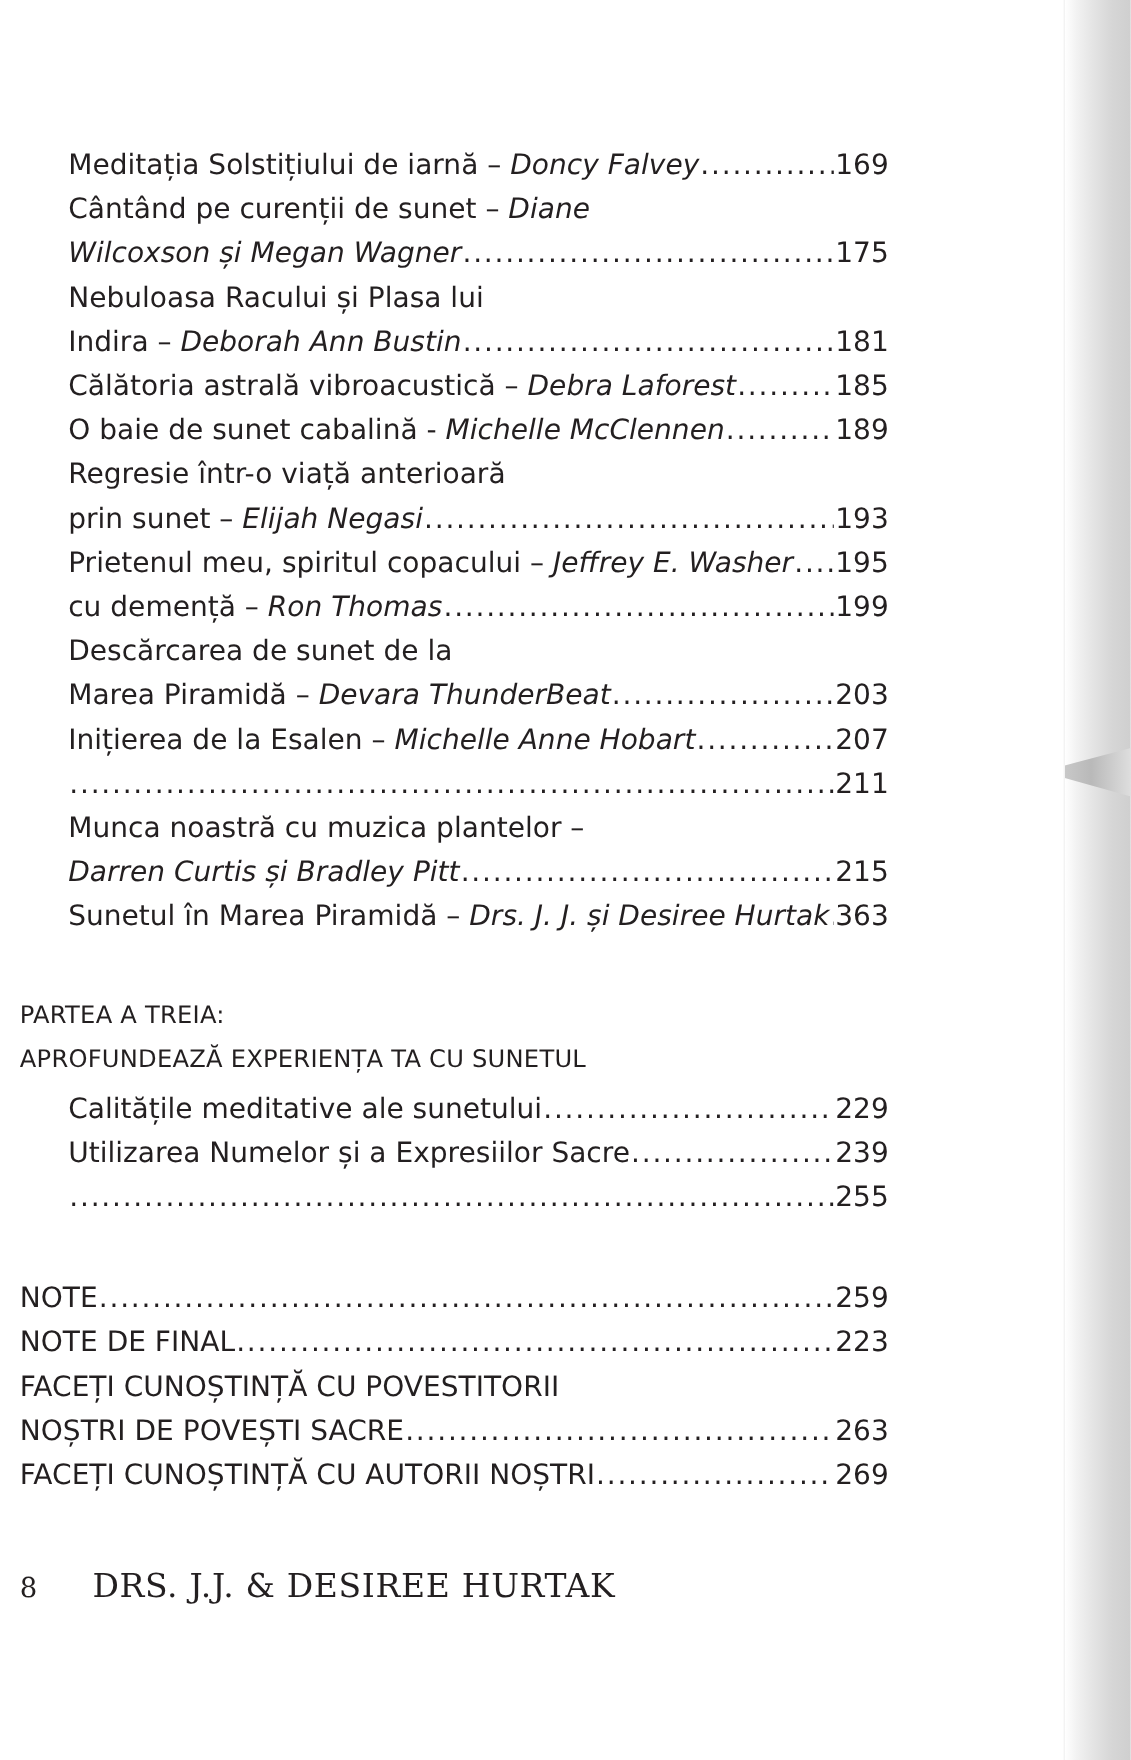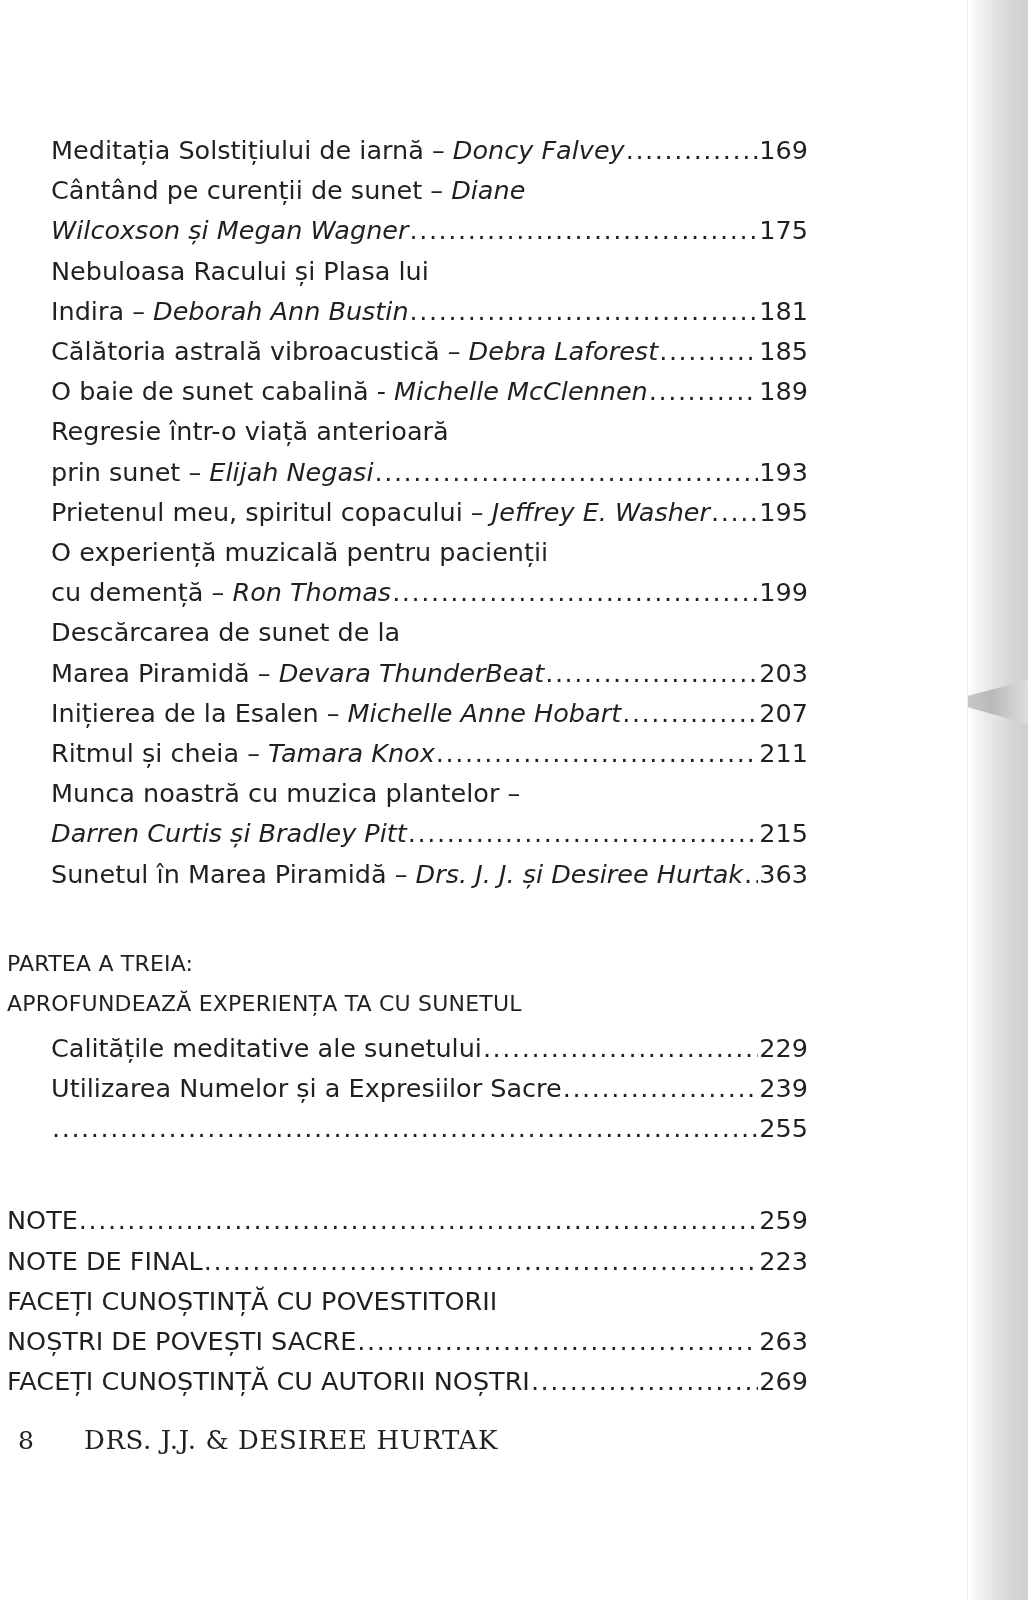--- a/index.html
+++ b/index.html
@@ -43,21 +43,21 @@
     clip-path: polygon(100% 0, 100% 100%, 0 62%, 0 36%);
   }
 
   .content {
     position: absolute;
     left: 0;
     top: 0;
     width: 968px;
     height: 1600px;
     box-sizing: border-box;
-    padding: 130px 160px 0 7px;
+    padding: 130px 160px 0 18px;
   }
 
   .toc-list {
     margin: 0;
     padding: 0;
     list-style: none;
   }
 
   
   .entry {
@@ -120,21 +120,21 @@
     top: 1425px;
     display: flex;
     align-items: baseline;
     font-family: "DejaVu Serif", serif;
   }
   .footer .folio {
     font-size: 25px;
     width: 66px;
   }
   .footer .running-head {
-    font-size: 26px;
+    font-size: 30px;
     letter-spacing: 0.6px;
   }
 </style>
 </head>
 <body>
 
 <div class="content">
   <div class="toc-list" id="toc-main">
       <div class="entry">
         <div class="line indent">
@@ -189,23 +189,20 @@
       </div>
       <div class="entry">
         <div class="line indent">
           <span class="txt"><span>Prietenul meu, spiritul copacului – </span><span class="it">Jeffrey E. Washer</span></span>
           <span class="dots"> ................................................................................................................................................................</span>
           <span class="pg">195</span>
         </div>
       </div>
       <div class="entry">
         <div class="line indent">
-          <span class="txt"><span>O experiență muzicală pentru pacienții</span></span>
-        </div>
-        <div class="line indent">
           <span class="txt"><span>cu demență – </span><span class="it">Ron Thomas</span></span>
           <span class="dots"> ................................................................................................................................................................</span>
           <span class="pg">199</span>
         </div>
       </div>
       <div class="entry">
         <div class="line indent">
           <span class="txt"><span>Descărcarea de sunet de la</span></span>
         </div>
         <div class="line indent">
@@ -216,21 +213,20 @@
       </div>
       <div class="entry">
         <div class="line indent">
           <span class="txt"><span>Inițierea de la Esalen – </span><span class="it">Michelle Anne Hobart</span></span>
           <span class="dots"> ................................................................................................................................................................</span>
           <span class="pg">207</span>
         </div>
       </div>
       <div class="entry">
         <div class="line indent">
-          <span class="txt"><span>Ritmul și cheia – </span><span class="it">Tamara Knox</span></span>
           <span class="dots"> ................................................................................................................................................................</span>
           <span class="pg">211</span>
         </div>
       </div>
       <div class="entry">
         <div class="line indent">
           <span class="txt"><span>Munca noastră cu muzica plantelor –</span></span>
         </div>
         <div class="line indent">
           <span class="txt"><span class="it">Darren Curtis și Bradley Pitt</span></span>

